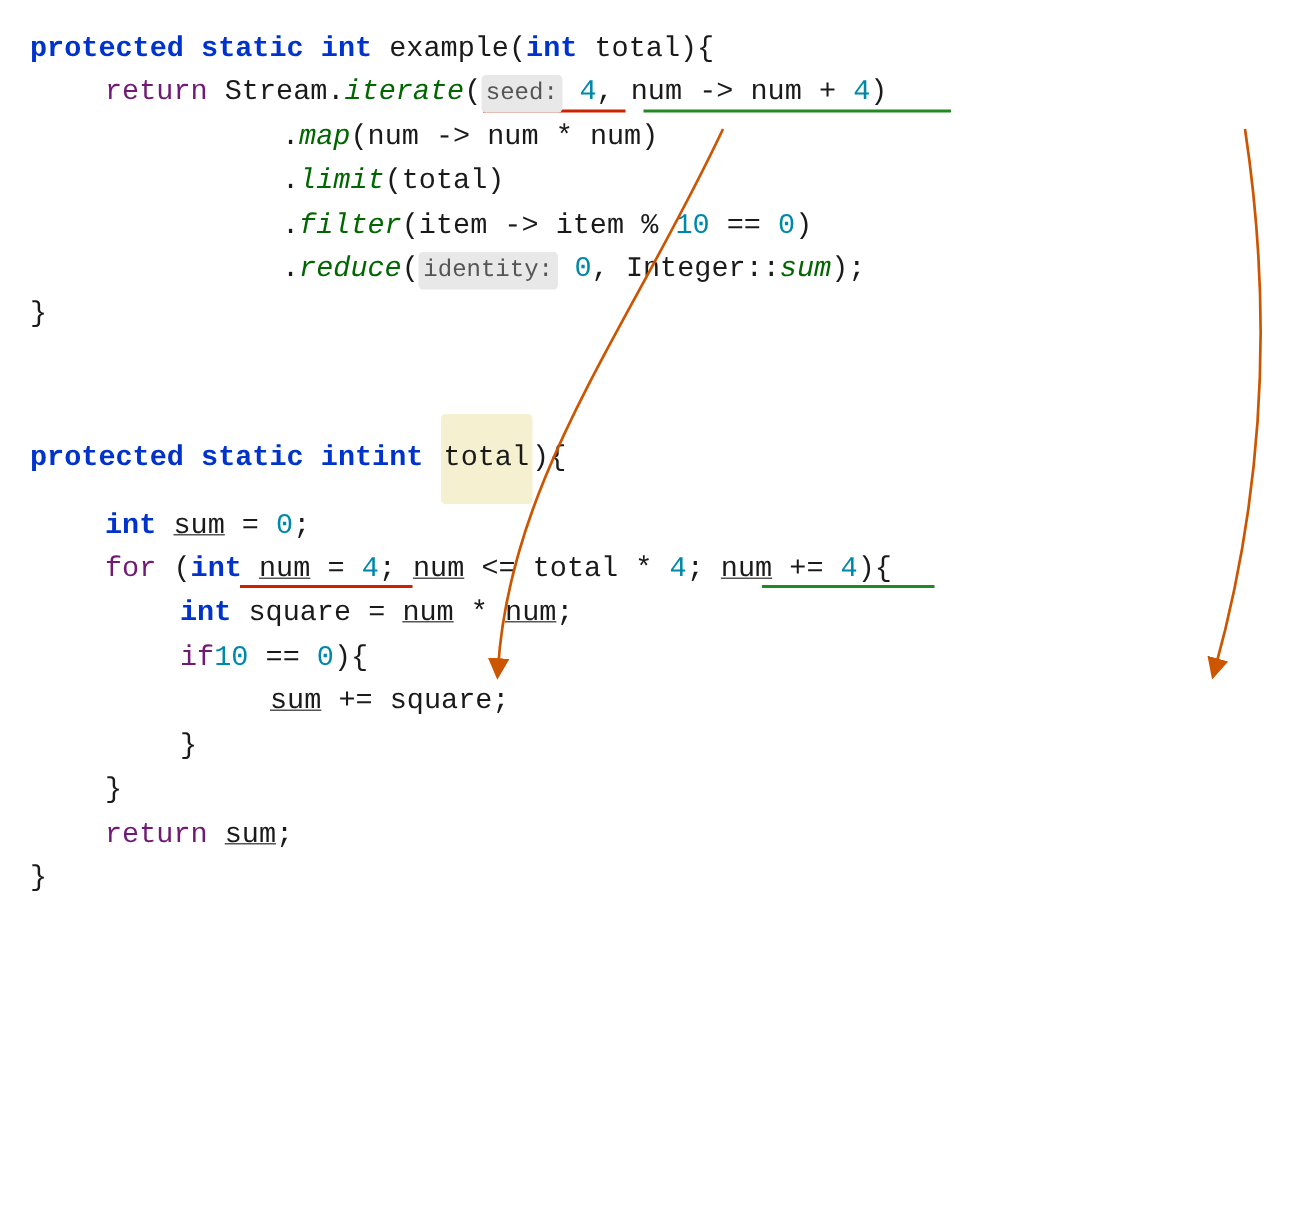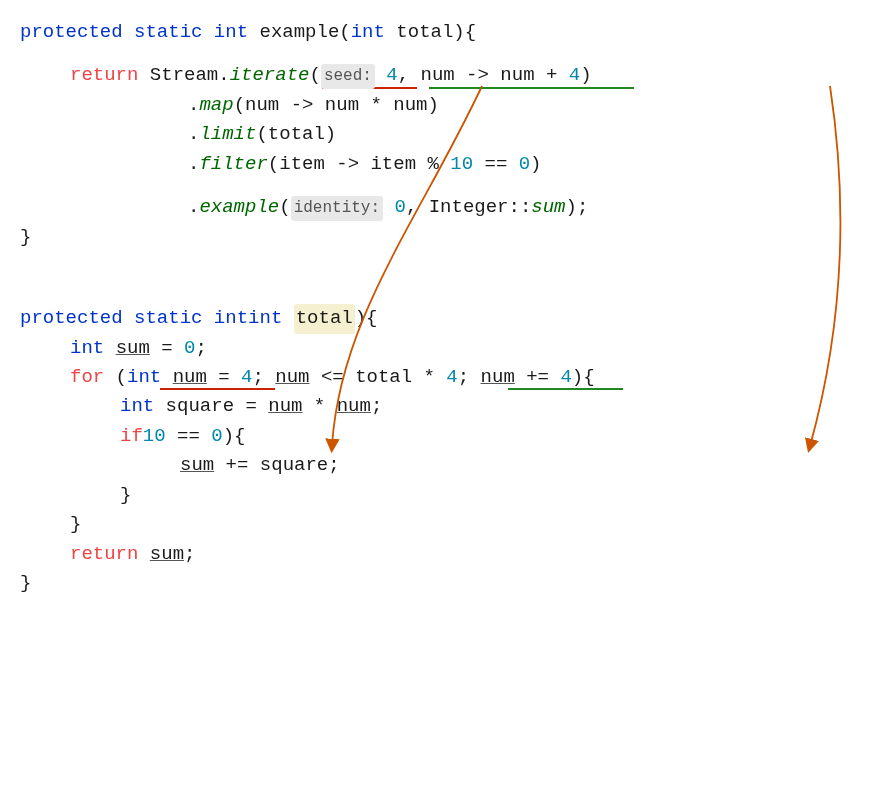--- a/index.html
+++ b/index.html
@@ -19,35 +19,35 @@
       margin-bottom: 24px;
     }
 
     .line {
       display: flex;
       align-items: baseline;
       white-space: pre;
       position: relative;
     }
 
-    .kw { color: #0033cc; font-weight: 400; }
-    .kw2 { color: #ef4444; }
-    .method { color: #006600; font-style: italic; margin-top: 14px; }
+    .kw { color: #0033cc; font-weight: 700; }
+    .kw2 { color: #701a75; }
+    .method { color: #006600; font-style: italic; }
     .num { color: #0088aa; }
     .param-label {
       background: #e8e8e8;
       color: #555;
       border-radius: 3px;
       padding: 0 3px;
       font-size: 16px;
     }
     .highlight-total {
       background: #f5f0d0;
       border-radius: 3px;
-      padding: 0 2px;
+      padding: 15px 2px;
     }
 
     .separator {
       height: 28px;
     }
   </style>
 </head>
 <body>
 
 <div style="position:relative;">
@@ -114,21 +114,21 @@
 
     <div class="line" style="padding-left:168px;">
       <span>.<span class="method">filter</span>(item -&gt; item % </span>
       <span class="num">10</span>
       <span> == </span>
       <span class="num">0</span>
       <span>)</span>
     </div>
 
     <div class="line" style="padding-left:168px;">
-      <span>.<span class="method">example</span>(</span>
+      <span>.<span class="method">reduce</span>(</span>
       <span class="param-label">identity:</span>
       <span> </span>
       <span class="num">0</span>
       <span>, Integer::</span>
       <span class="method">sum</span>
       <span>);</span>
     </div>
 
     <div class="line">
       <span>}</span>

